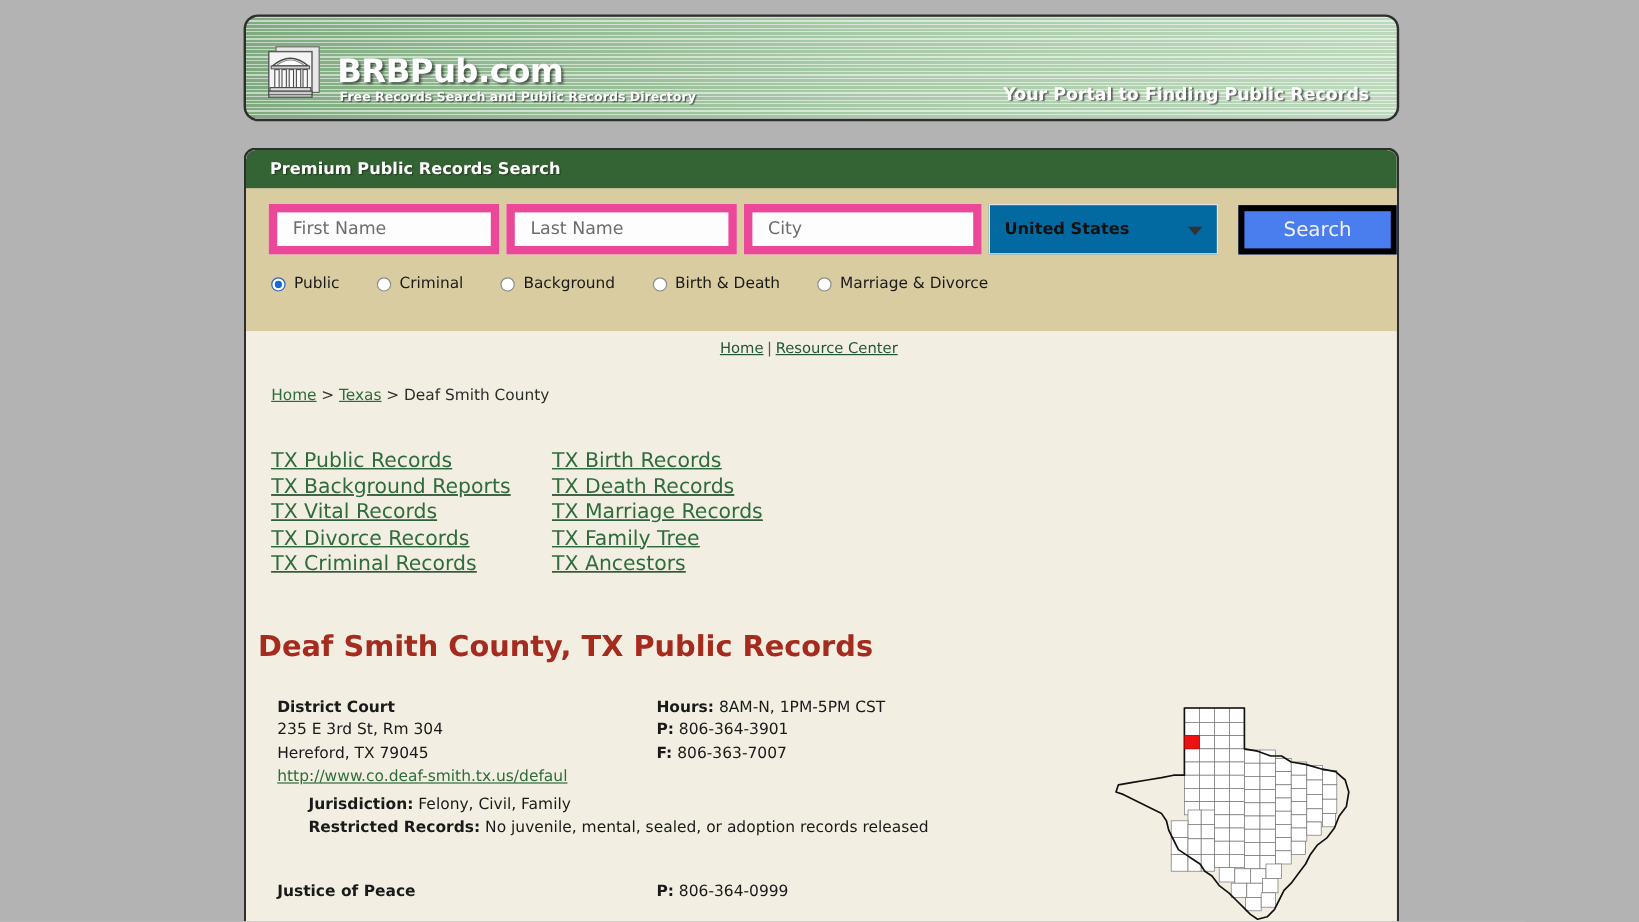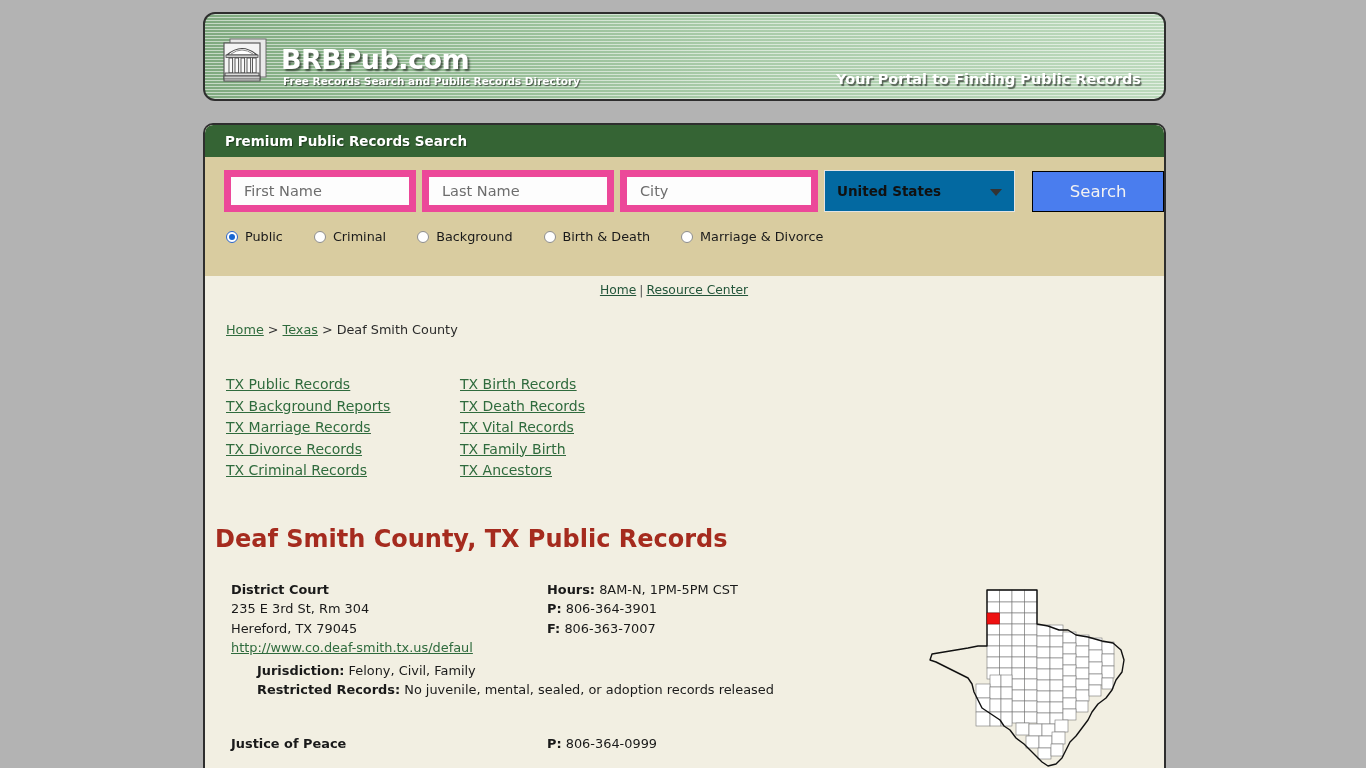--- a/index.html
+++ b/index.html
@@ -146,21 +146,21 @@
     right: 12px; top: 18px;
     width: 0; height: 0;
     border-left: 6px solid transparent;
     border-right: 6px solid transparent;
     border-top: 7px solid #333;
   }
   .searchbtn {
     margin-left: 17px;
     width: 136px; height: 41px;
     background: #4a7dee;
-    border: 1px solid #000000;
+    border: 5px solid #000000;
     color: #f2f2f2;
     font-size: 16.5px;
     font-family: "DejaVu Sans", "Liberation Sans", sans-serif;
     cursor: pointer;
   }
   .radio-row {
     display: flex;
     align-items: center;
     padding-left: 21px;
     margin-top: 17px;
@@ -229,21 +229,21 @@
   .findnow h2 {
     margin: 0 0 6px 0;
     font-size: 16.5px;
     font-weight: bold;
     color: #1f5239;
   }
   .linkgrid {
     display: grid;
     grid-template-columns: 234px auto;
     row-gap: 2px;
-    font-size: 14px;
+    font-size: 17px;
     text-decoration: underline;
   }
   .linkgrid a {
     color: #2f6b3d;
     text-decoration: underline;
     line-height: 19.5px;
   }
 
   .county-title {
     margin: 44px 0 0 10px;
@@ -368,24 +368,24 @@
         <div class="breadcrumb">
           <a href="#">Home</a><span class="gt">&gt;</span><a href="#">Texas</a><span class="gt">&gt;</span><span>Deaf Smith County</span>
         </div>
 
         <div class="findnow">
           <div class="linkgrid">
             <a href="#">TX Public Records</a>
             <a href="#">TX Birth Records</a>
             <a href="#">TX Background Reports</a>
             <a href="#">TX Death Records</a>
+            <a href="#">TX Vital Records</a>
             <a href="#">TX Marriage Records</a>
-            <a href="#">TX Vital Records</a>
             <a href="#">TX Divorce Records</a>
-            <a href="#">TX Family Birth</a>
+            <a href="#">TX Family Tree</a>
             <a href="#">TX Criminal Records</a>
             <a href="#">TX Ancestors</a>
           </div>
         </div>
 
         <h1 class="county-title">Deaf Smith County, TX Public Records</h1>
 
         <div class="records">
 
           <div class="rec-block">

